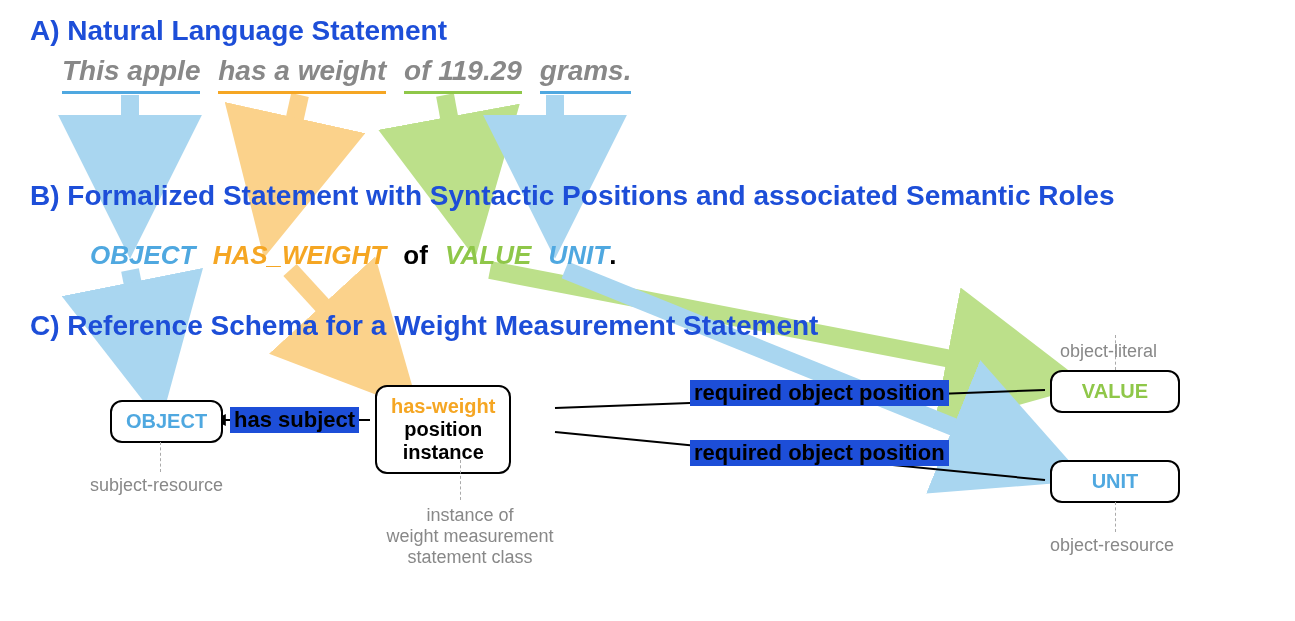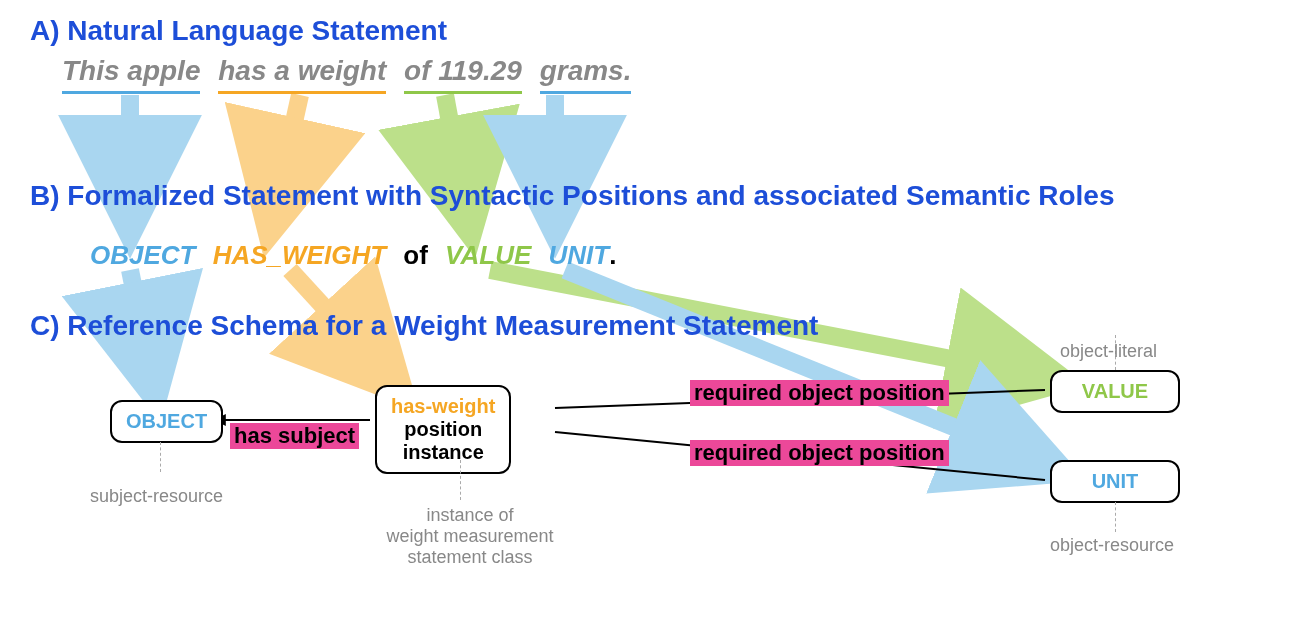--- a/index.html
+++ b/index.html
@@ -67,21 +67,21 @@
     position: absolute;
     font-size: 18px;
     color: #888;
     text-align: center;
   }
   .edge-label {
     position: absolute;
     font-size: 22px;
     font-weight: bold;
     color: #000;
-    background: #ec4899;
+    background: #1d4ed8;
     padding: 0 4px;
   }
   .dash-line {
     position: absolute;
     border-left: 1px dashed #aaa;
     width: 0;
   }
   svg.arrows {
     position: absolute;
     left: 0; top: 0;
@@ -145,21 +145,21 @@
   <span class="tok c-green">VALUE</span>
   <span class="c-blue">UNIT</span><span class="c-black" style="font-style:normal;">.</span>
 </div>
 
 <div class="section-title" style="left:30px; top:310px;text-align:right;">C) Reference Schema for a Weight Measurement Statement</div>
 
 <div class="box c-blue" style="left:110px; top:400px;">
   <span>OBJECT</span>
 </div>
 <div class="dash-line" style="left:160px; top:442px; height:30px;"></div>
-<div class="box-label" style="left:90px; top:486px;">subject-resource</div>
+<div class="box-label" style="left:90px; top:475px;">subject-resource</div>
 
 <div class="box" style="left:375px; top:385px; color:#000; font-weight:normal;">
   <span class="c-orange" style="font-weight:bold;">has-weight</span>
   <span style="font-weight:bold;">position</span>
   <span style="font-weight:bold;">instance</span>
 </div>
 <div class="dash-line" style="left:460px; top:460px; height:40px;"></div>
 <div class="box-label" style="left:370px; top:505px; width:200px; white-space:pre-line;">instance of
 weight measurement
 statement class</div>
@@ -169,15 +169,15 @@
 </div>
 <div class="dash-line" style="left:1115px; top:335px; height:35px;"></div>
 <div class="box-label" style="left:1060px; top:312px;margin-top:29px;">object-literal</div>
 
 <div class="box c-blue" style="left:1050px; top:460px; width:130px;">
   <span>UNIT</span>
 </div>
 <div class="dash-line" style="left:1115px; top:502px; height:30px;"></div>
 <div class="box-label" style="left:1050px; top:535px;text-align:center;">object-resource</div>
 
-<div class="edge-label" style="left:230px; top:407px;margin-top:16px;">has subject</div>
+<div class="edge-label" style="left:230px; top:407px;">has subject</div>
 <div class="edge-label" style="left:690px; top:380px;">required object position</div>
 <div class="edge-label" style="left:690px; top:440px;">required object position</div>
 
 </body></html>

